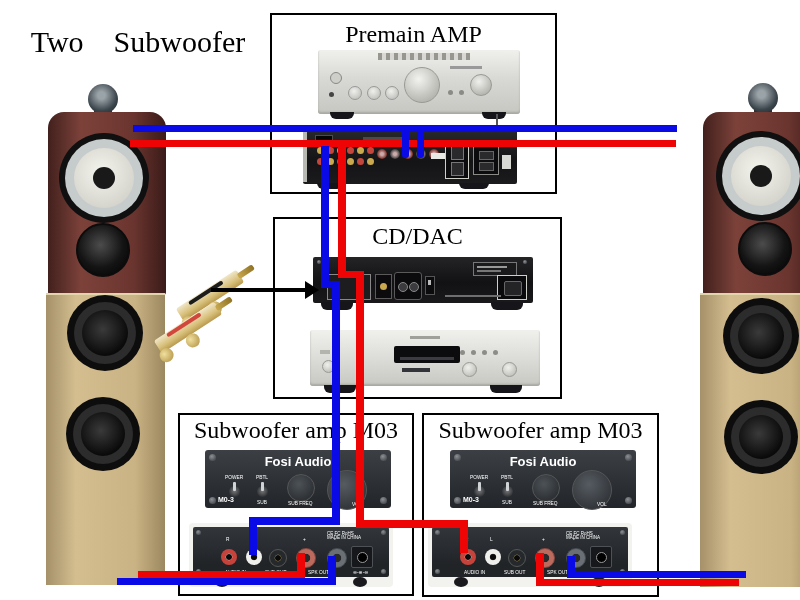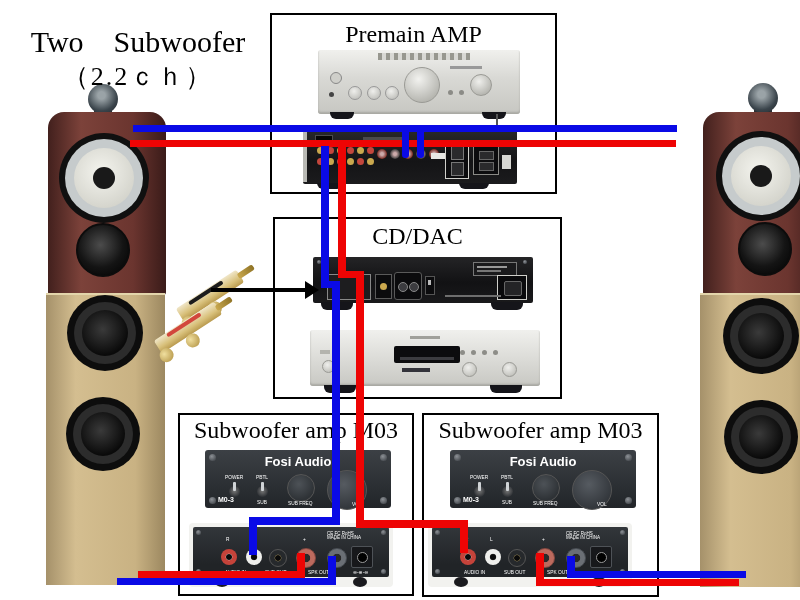--- a/index.html
+++ b/index.html
@@ -25,21 +25,20 @@
   .toggle:after{content:"";position:absolute;left:4px;top:-4px;width:3px;height:9px;background:#cfd3d6;border-radius:1px;}
   .foot{position:absolute;background:#15151a;border-radius:0 0 6px 6px;}
 </style>
 </head>
 <body>
 
 <div id="stage">
 
   <div class="abs" style="left:8px;top:22px;width:260px;text-align:center;font-size:30px;color:#000;z-index:4;">
     <div>Two　Subwoofer</div>
-    <div style="font-size:26px;margin-top:-4px;letter-spacing:2px;">（2.2ｃｈ）</div>
   </div>
 
   <div class="abs" style="z-index:1;">
     <div class="abs" style="left:66px;top:106px;width:18px;height:12px;background:#2b2f33;border-radius:3px;"></div>
     <div class="abs c" style="left:60px;top:84px;width:30px;height:30px;background:radial-gradient(circle at 45% 38%,#9aa3a7 15%,#39434a 62%,#21262a);"></div>
     <div class="abs" style="left:20px;top:112px;width:118px;height:183px;border-radius:16px 16px 3px 3px;
                 background:linear-gradient(90deg,#42201d,#7c423a 28%,#6b352f 72%,#3a1b19);"></div>
     <div class="abs c" style="left:31px;top:133px;width:90px;height:90px;background:#101010;">
       <div class="abs c" style="left:6px;top:6px;width:78px;height:78px;background:#c6cbcc;"></div>
       <div class="abs c" style="left:15px;top:15px;width:60px;height:60px;background:radial-gradient(circle at 45% 40%,#f4f4ee,#d4d4cc 75%);"></div>

